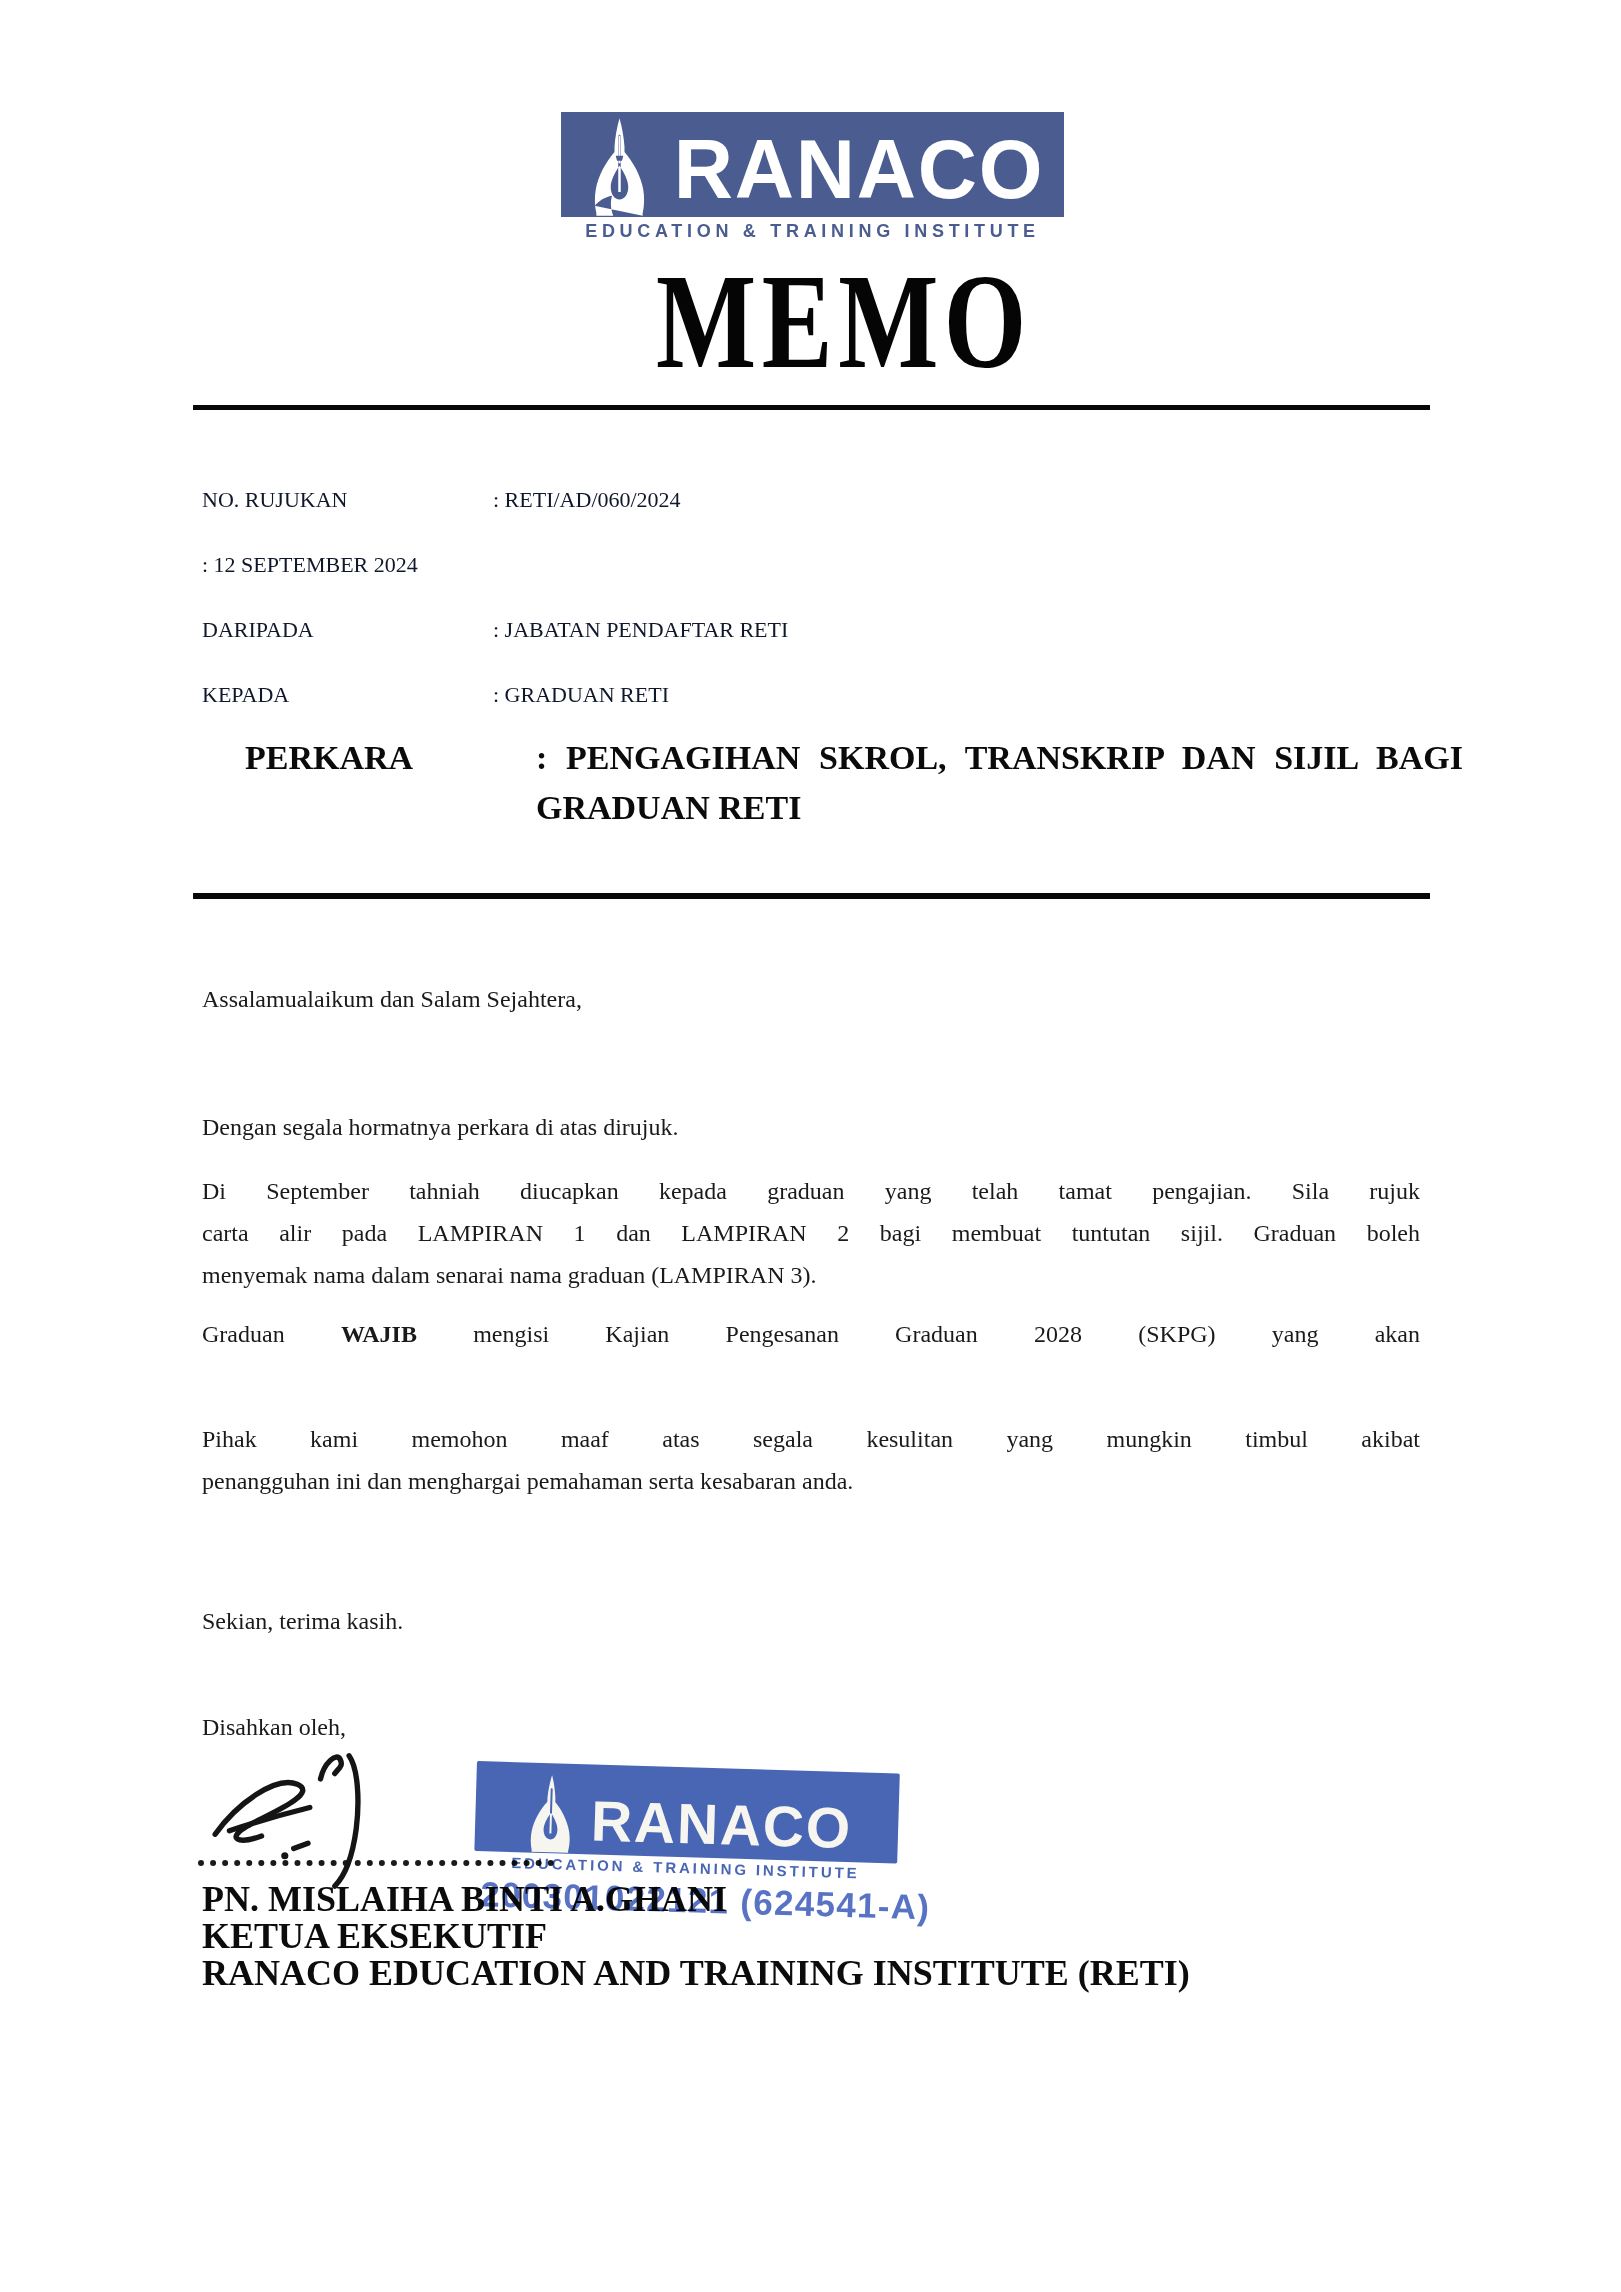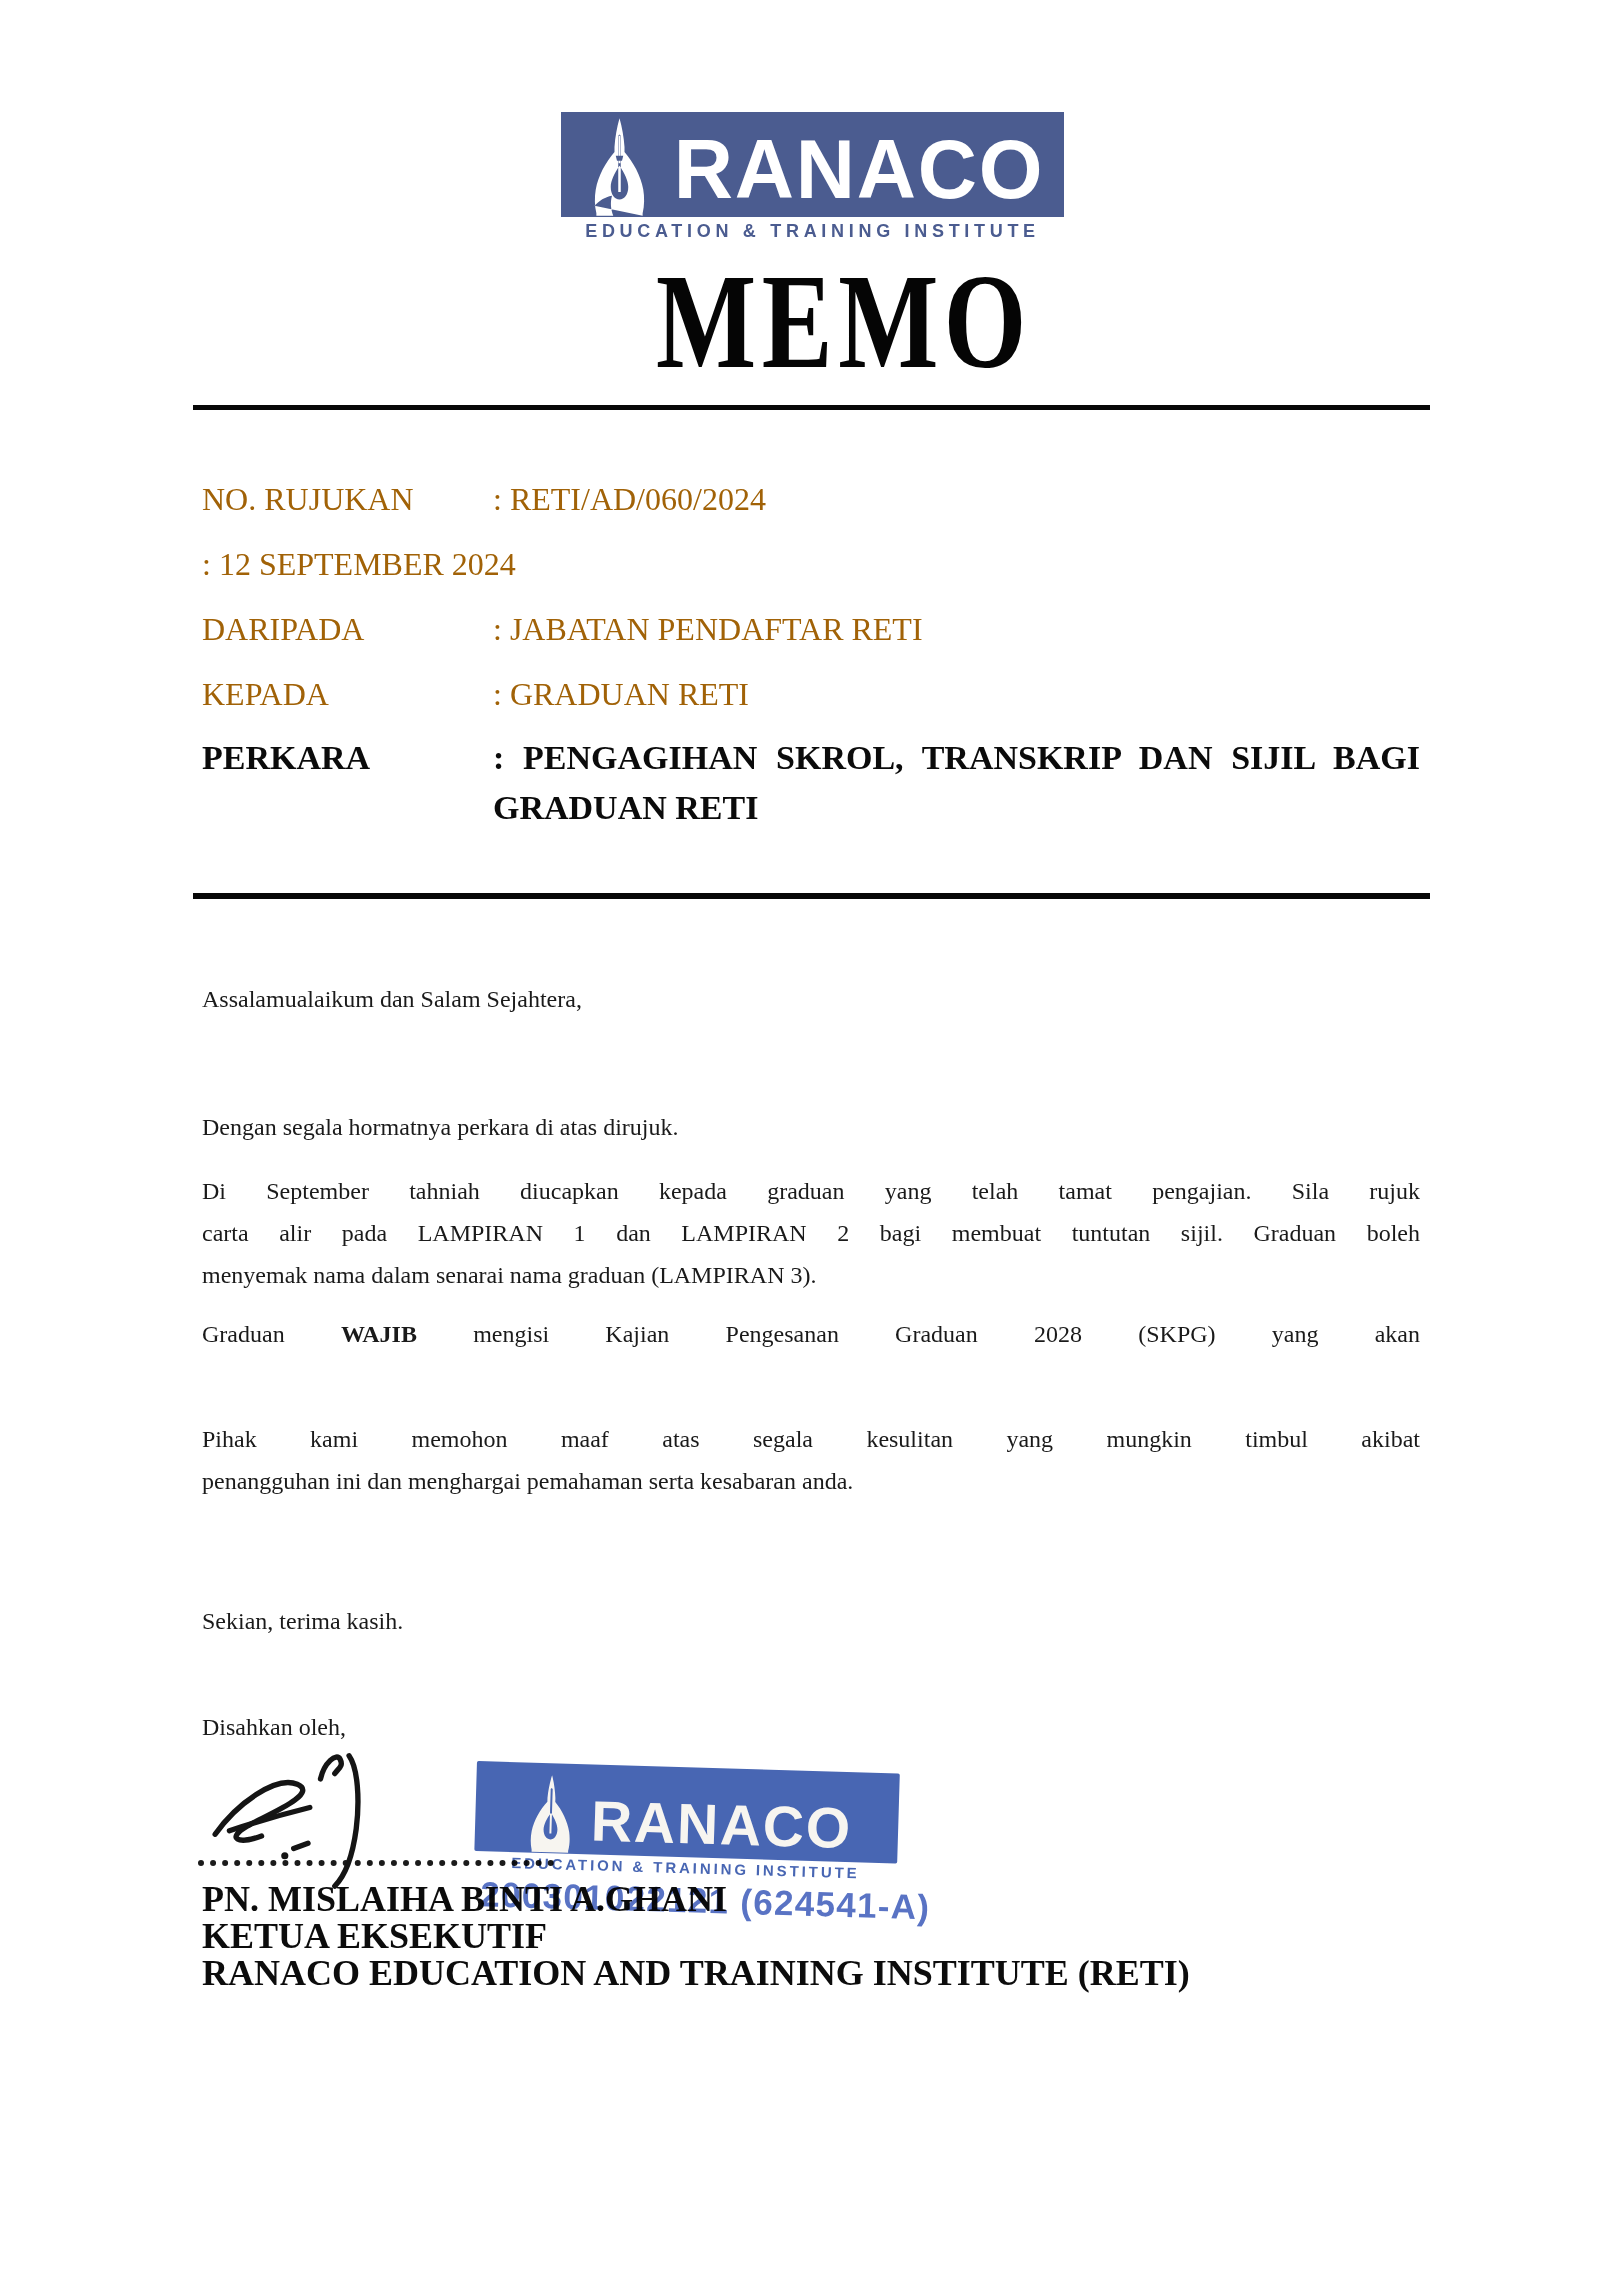--- a/index.html
+++ b/index.html
@@ -22,26 +22,26 @@
   .logo-brand{font-family:"Liberation Sans",sans-serif;font-weight:bold;font-size:82px;line-height:1;color:#ffffff;letter-spacing:1.8px;transform:scaleY(1.02);margin-bottom:7.2px;}
   .logo-tagline{margin-top:3.6px;font-family:"Liberation Sans",sans-serif;font-weight:bold;font-size:18px;letter-spacing:4.7px;color:var(--logo-blue);text-align:center;white-space:nowrap;}
   
   .memo-title{position:absolute;left:0;width:100%;top:253px;text-align:center;font-size:136px;font-weight:bold;line-height:1.0;color:#050505;padding-left:34px;}
   .memo-title .stretch{display:inline-block;transform:scaleX(0.78);letter-spacing:7.2px;}
   
   .rule{position:absolute;left:193px;width:1237px;background:#070707;}
   .rule-1{top:405px;height:5.4px;}
   .rule-2{top:893px;height:6.3px;}
   
-  .meta{position:absolute;left:202px;top:467px;width:1218px;font-size:32px;color:#a16207;}
+  .meta{position:absolute;left:202px;top:467px;width:1218px;font-size:22px;color:#0f172a;}
   .meta-row{display:flex;height:65px;line-height:65px;}
   .meta-label{width:291px;flex:0 0 auto;}
   .meta-value{flex:1;}
   .perkara{position:absolute;left:202px;top:733px;width:1218px;font-size:34px;font-weight:bold;display:flex;line-height:50px;color:#0b0b0b;}
-  .perkara-label{width:291px;flex:0 0 auto;}
+  .perkara-label{width:291px;flex:0 0 auto;margin-left:43px;}
   .perkara-value{width:927px;flex:0 0 auto;}
   .pline1{text-align:justify;text-align-last:justify;}
   
   .para{position:absolute;left:202px;width:1218px;font-size:24px;line-height:42px;color:#1a1a1a;}
   .bline.just{text-align:justify;text-align-last:justify;}
   .b{font-weight:bold;}
   #p1{top:978px}#p2{top:1106px}#p3{top:1170px}#p4{top:1313px}#p5{top:1418px}#p6{top:1600px}#p7{top:1706px}
   
   .sig-svg{position:absolute;left:206px;top:1745px;z-index:2;}
   .dotted{position:absolute;left:198px;top:1837px;width:356px;height:23px;border-bottom:6.3px dotted #1b1b1b;z-index:1;}

